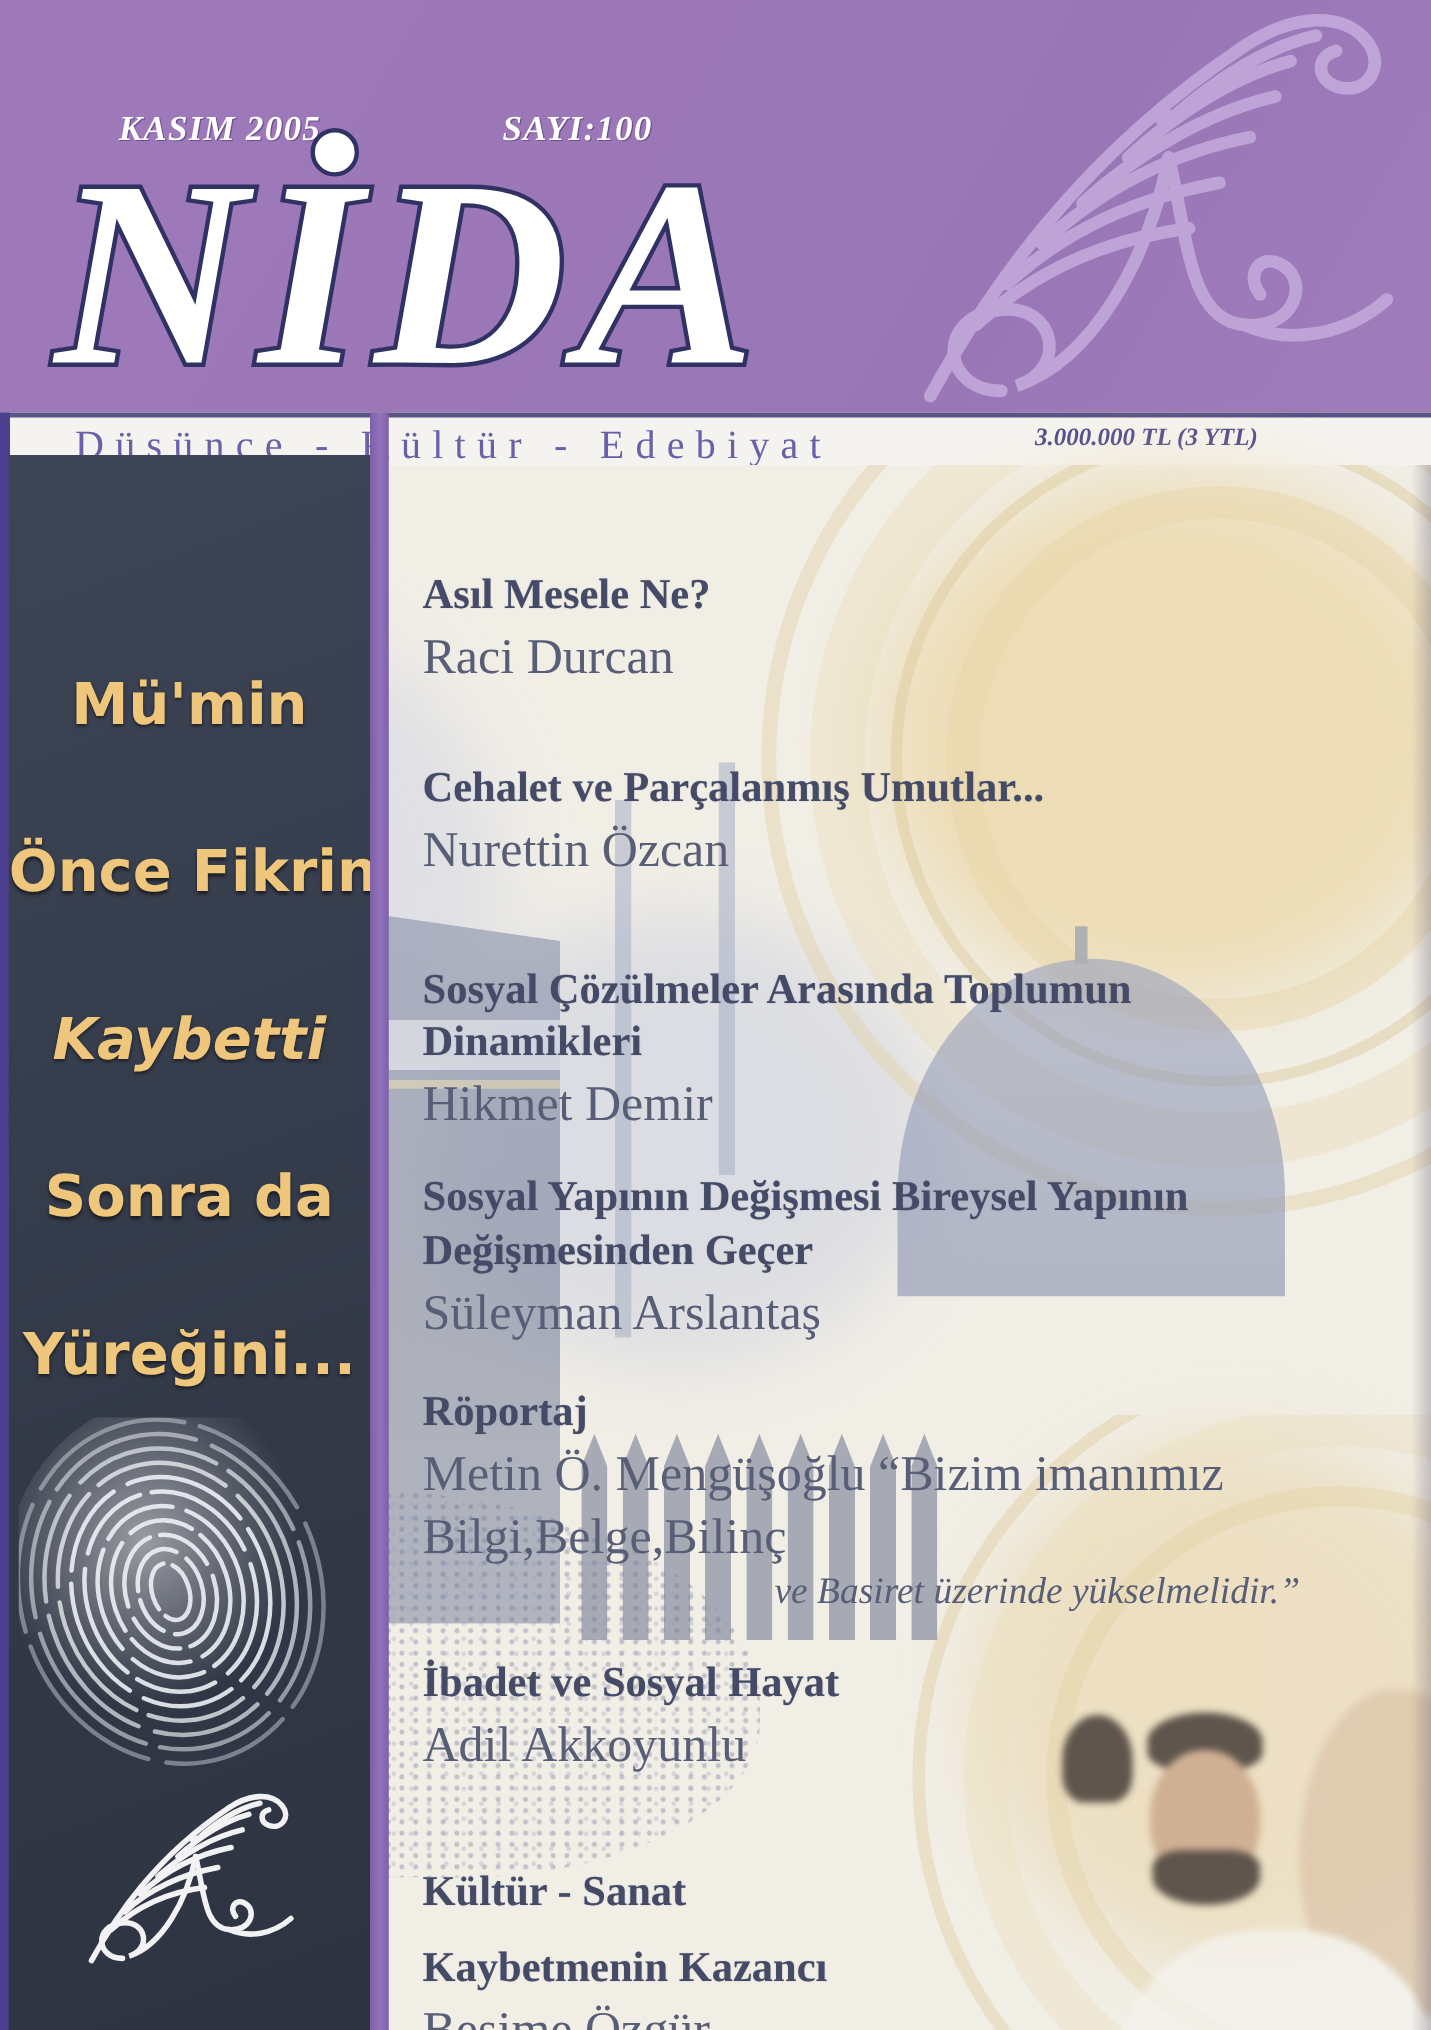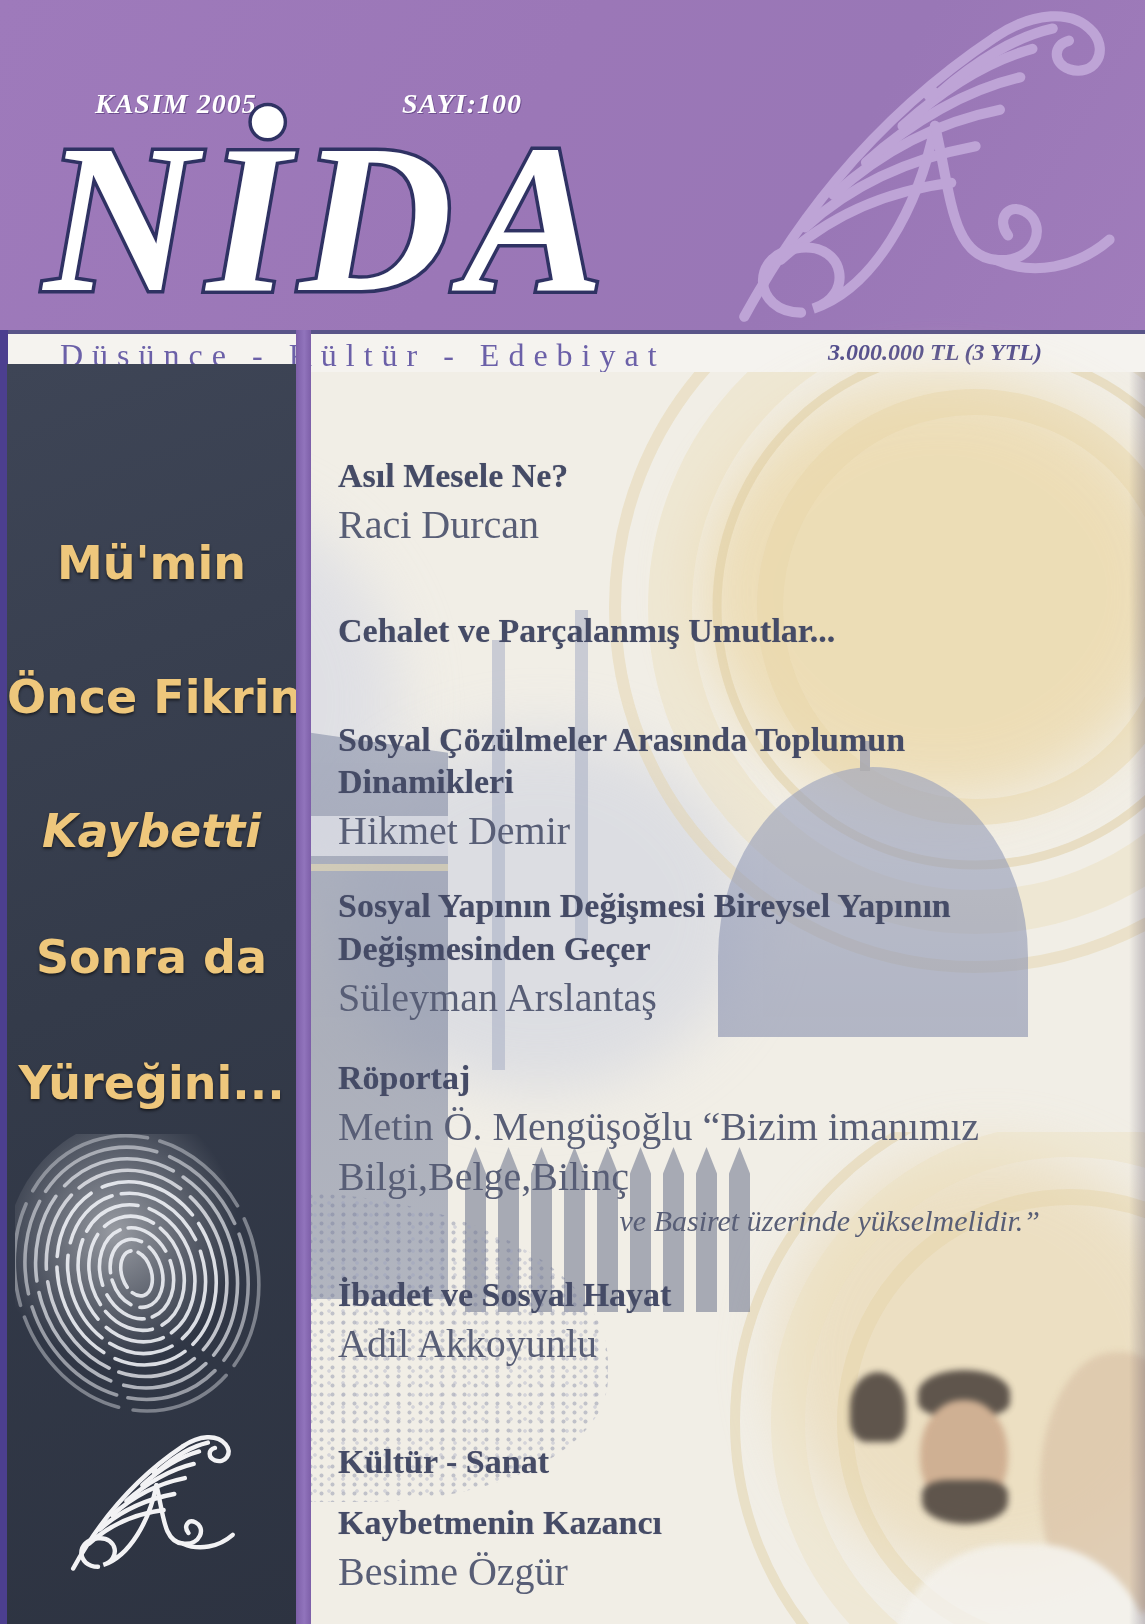--- a/index.html
+++ b/index.html
@@ -28,21 +28,21 @@
   .strip{
     position:absolute; left:0; top:330px; width:1145px; height:42px;
     background:#f5f3ef; border-top:4px solid #595488;
     box-sizing:border-box;
   }
   .strip .tagline{
     position:absolute; left:60px; top:3px; font-size:32px; color:#6b60a8;
     letter-spacing:9px; white-space:nowrap;
   }
   .strip .price{
-    position:absolute; left:828px; top:5px; font-size:24px; color:#4f4a8c;
+    position:absolute; left:828px; top:5px; font-size:20px; color:#4f4a8c;
     font-weight:bold; font-style:italic; white-space:nowrap;
   }
   
   .body-area{position:absolute; left:0; top:372px; width:1145px; height:1252px; background:#f1eee6;}
   .wash{position:absolute; border-radius:50%; filter:blur(30px);}
   .wash.gold-top{left:700px; top:10px; width:480px; height:420px; background:#ecd9ab; opacity:.8;}
   .wash.gold-bot{left:780px; top:780px; width:420px; height:420px; background:#ead9b4; opacity:.7;}
   .wash.blue-left{left:-20px; top:120px; width:420px; height:420px; background:#d8dae4; opacity:.7;}
   .wash.blue-mid{left:330px; top:360px; width:420px; height:360px; background:#cfd3e0; opacity:.6;}
   .ring-svg{position:absolute; opacity:.8;}
@@ -262,20 +262,21 @@
       </svg>
   </div>
 
   <div class="toc">
     <div class="toc-item">
       <div class="t">Asıl Mesele Ne?</div>
       <div class="a">Raci Durcan</div>
     </div>
     <div class="toc-item">
       <div class="t">Cehalet ve Parçalanmış Umutlar...</div>
+      <div class="a">Nurettin Özcan</div>
     </div>
     <div class="toc-item">
       <div class="t">Sosyal Çözülmeler Arasında Toplumun Dinamikleri</div>
       <div class="a">Hikmet Demir</div>
     </div>
     <div class="toc-item">
       <div class="t">Sosyal Yapının Değişmesi Bireysel Yapının Değişmesinden Geçer</div>
       <div class="a">Süleyman Arslantaş</div>
     </div>
     <div class="toc-item">

